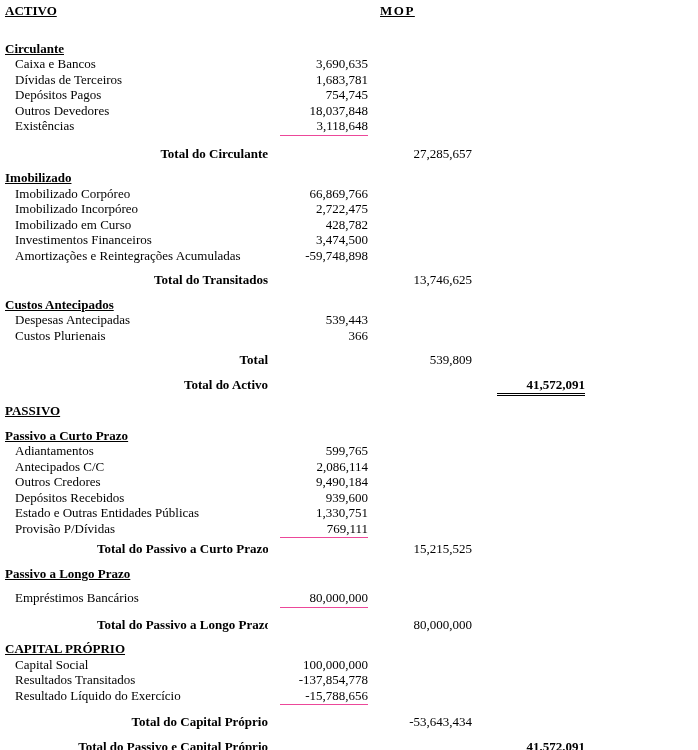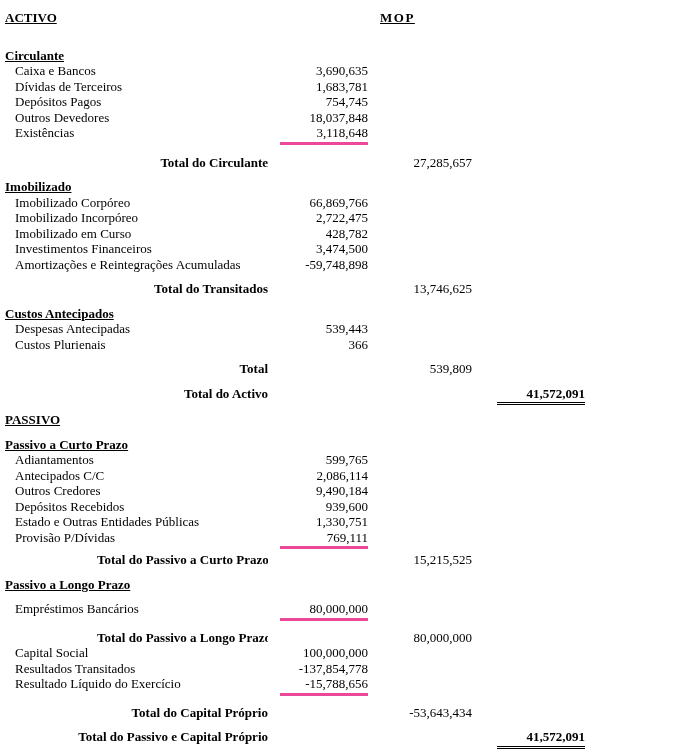--- a/index.html
+++ b/index.html
@@ -1,20 +1,20 @@
 <!DOCTYPE html>
 <html><head>
 <meta charset="utf-8">
 <style>
   html, body { margin: 0; padding: 0; background: #ffffff; }
   .doc {
     width: 620px;
     height: 750px;
     box-sizing: border-box;
-    padding-top: 10px;
+    padding-top: 3px;
     font-family: "Liberation Serif", "DejaVu Serif", serif;
     font-size: 13px;
     line-height: 15.5px;
     color: #000;
     overflow: hidden;
   }
   .row { display: flex; align-items: baseline; padding-right: 35px; }
   .lbl { flex: 1 1 auto; white-space: nowrap; overflow: hidden; }
   .c1 { flex: 0 0 100px; text-align: right; white-space: nowrap; }
   .c2 { flex: 0 0 104px; text-align: right; white-space: nowrap; }
@@ -27,21 +27,21 @@
   .i33  { padding-left: 33px; }
   .i86  { padding-left: 86px; }
   .i97  { padding-left: 97px; }
   .i100 { padding-left: 100px; }
   .w375 { flex: 0 0 375px; }
   .fill { flex: 1 1 auto; }
   .mop  { letter-spacing: 1.5px; }
   .u {
     display: inline-block;
     min-width: 88px;
-    border-bottom: 3px solid #ec4899;
+    border-bottom: 1px solid #ec4899;
     padding-bottom: 1px;
   }
   .uu {
     display: inline-block;
     min-width: 88px;
     border-bottom: 1px solid #000;
     padding-bottom: 1px;
     position: relative;
     font-weight: bold;
   }
@@ -253,20 +253,26 @@
     <span class="c2"></span>
       <span class="c3"></span>
   </div>
   <div class="row mt9">
     <span class="lbl i97 b">Total do Passivo a Longo Prazo</span>
     <span class="c1"></span>
     <span class="c2">80,000,000</span>
     <span class="c3"></span>
   </div>
 
+  <div class="row mt9">
+    <span class="lbl i5 hu">CAPITAL PRÓPRIO</span>
+    <span class="c1"></span>
+      <span class="c2"></span>
+      <span class="c3"></span>
+  </div>
   <div class="row">
     <span class="lbl i15">Capital Social</span>
     <span class="c1">100,000,000</span>
     <span class="c2"></span>
       <span class="c3"></span>
   </div>
   <div class="row">
     <span class="lbl i15">Resultados Transitados</span>
     <span class="c1">-137,854,778</span>
     <span class="c2"></span>

